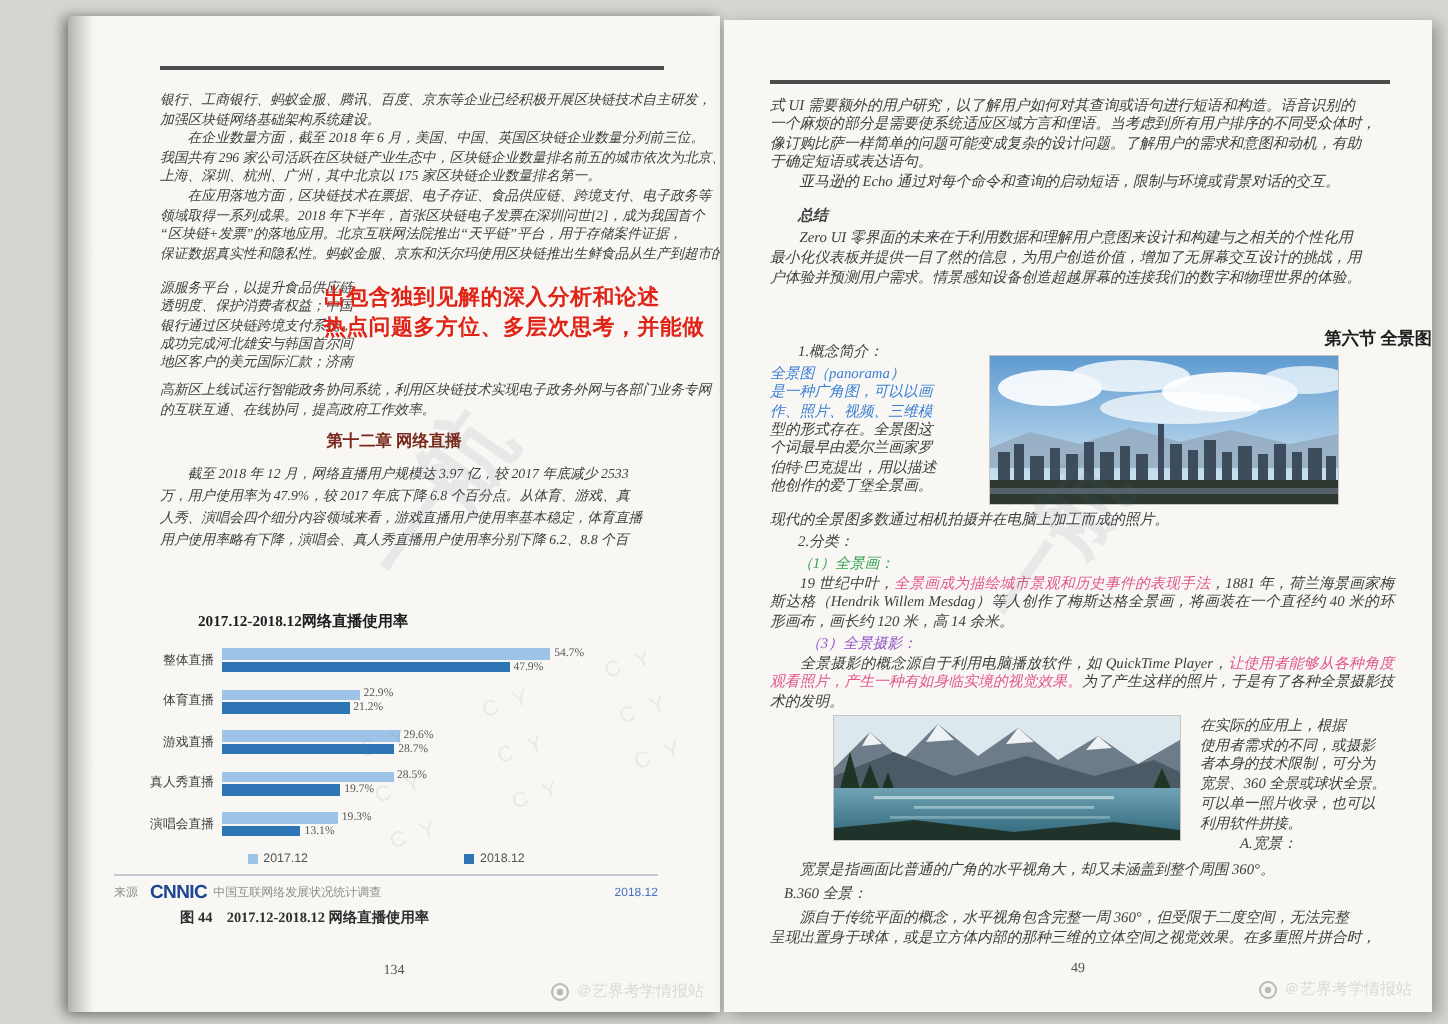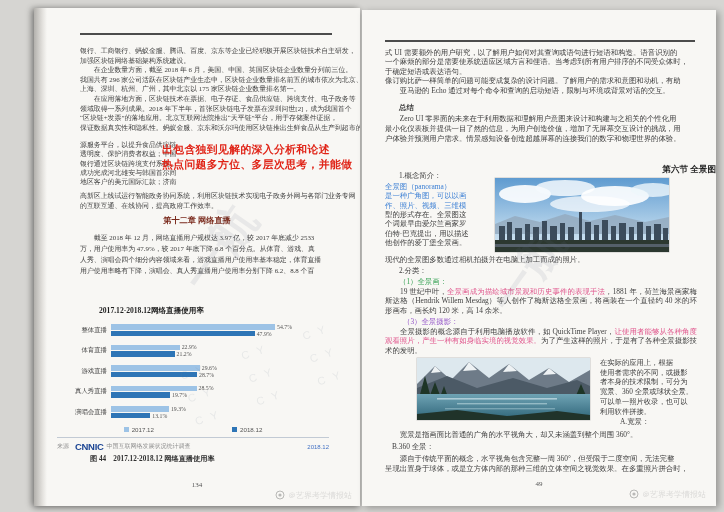--- a/index.html
+++ b/index.html
@@ -6,21 +6,21 @@
   .canvas{position:relative;width:724px;height:512px;background:#d6d5d2;overflow:hidden;
           font-family:"Liberation Serif",serif;}
   .pg{position:absolute;background:#f8f7f4;overflow:hidden;}
   .pg.left{left:34px;top:8px;width:326px;height:498px;
            box-shadow:-3px 0 6px rgba(0,0,0,.28),0 2px 6px rgba(0,0,0,.3);}
   .pg.right{left:362px;top:10px;width:354px;height:496px;
            box-shadow:3px 2px 7px rgba(0,0,0,.3);}
   .bindedge{position:absolute;left:0;top:0;width:13px;height:100%;
            background:linear-gradient(90deg,#b3b1ad,#e3e1dd 65%,#f8f7f4);}
   .rule{position:absolute;height:1.5px;background:#4c4c4c;}
-  .lines,.para{position:absolute;color:#3e3e3e;}
+  .lines,.para{position:absolute;color:#3e3e3e;font-style:italic;}
   .lines{font-size:6.9px;line-height:9.6px;}
   .lines .ln{white-space:nowrap;}
   .para{font-size:7.4px;line-height:9.3px;text-align:justify;}
   .red-note{position:absolute;font-weight:bold;font-size:10.8px;line-height:14.5px;
            letter-spacing:.4px;color:var(--annotation-red);}
   .chap{position:absolute;width:100%;text-align:center;font-weight:bold;font-size:8.2px;
            color:var(--chapter-heading);}
   .sec-head{position:absolute;width:100%;text-align:right;font-weight:bold;font-size:8.6px;color:#1e1e1e;}
   .bold-item{font-weight:bold;}
   .chart-title{position:absolute;font-weight:bold;font-size:7.6px;color:#1f1f1f;margin-left:40px;}
@@ -35,21 +35,21 @@
            font-size:6.2px;color:#555;font-family:"Liberation Sans",sans-serif;}
   .leg-item{display:flex;align-items:center;gap:3px;}
   .leg-sw{width:5px;height:5px;}
   .sep{position:absolute;height:1px;background:#c2cad4;}
   .src-row{position:absolute;display:flex;align-items:center;font-size:6px;color:#8f8f8f;
            font-family:"Liberation Sans",sans-serif;}
   .cnnic{font-weight:bold;font-size:9.5px;color:var(--cnnic-blue);letter-spacing:-.3px;margin:0 3px 0 6px;}
   .src-date{margin-left:auto;color:var(--meta-blue);}
   .caption{position:absolute;font-weight:bold;font-size:7.2px;color:#2e2e2e;}
   .pageno{position:absolute;width:100%;text-align:center;font-size:7px;color:#555;}
-  .wm{position:absolute;display:flex;gap:3px;font-size:8px;
+  .wm{position:absolute;display:flex;align-items:center;gap:3px;font-size:8px;
            color:rgba(70,70,70,.17);font-family:"Liberation Sans",sans-serif;white-space:nowrap;}
   .diag{position:absolute;font-size:46px;font-weight:bold;color:rgba(100,112,128,.10);
            transform:rotate(-55deg);pointer-events:none;}
   .chart-wm{position:absolute;font-size:11px;color:rgba(118,130,148,.12);transform:rotate(-18deg);
            letter-spacing:8px;line-height:24px;white-space:pre;pointer-events:none;
            font-family:"Liberation Sans",sans-serif;}
   .blue{color:var(--text-blue);} .pink{color:var(--text-pink);}
   .green{color:var(--text-green);} .purple{color:var(--text-purple);}
   .photo{position:absolute;box-shadow:0 0 0 .5px rgba(0,0,0,.2);}
   .photo svg{display:block;}
@@ -210,22 +210,22 @@
       <span>＠艺界考学情报站</span>
     </div>
   </div>
 
   <div class="pg right">
     <div class="rule" style="left:23px;top:30px;width:310px;"></div>
 
     <div class="lines" style="left:23px;top:38px;width:312px;font-size:7.4px;line-height:9.4px;">
         <div class="ln">式 UI 需要额外的用户研究，以了解用户如何对其查询或语句进行短语和构造。语音识别的</div>
         <div class="ln">一个麻烦的部分是需要使系统适应区域方言和俚语。当考虑到所有用户排序的不同受众体时，</div>
+        <div class="ln">像订购比萨一样简单的问题可能变成复杂的设计问题。了解用户的需求和意图和动机，有助</div>
         <div class="ln">于确定短语或表达语句。</div>
-        <div class="ln">像订购比萨一样简单的问题可能变成复杂的设计问题。了解用户的需求和意图和动机，有助</div>
         <div class="ln">　　亚马逊的 Echo 通过对每个命令和查询的启动短语，限制与环境或背景对话的交互。</div>
       </div>
 
     <div class="para bold-item" style="left:37px;top:93px;">总结</div>
 
     <div class="lines" style="left:23px;top:104px;width:312px;font-size:7.4px;line-height:9.8px;">
         <div class="ln">　　Zero UI 零界面的未来在于利用数据和理解用户意图来设计和构建与之相关的个性化用</div>
         <div class="ln">最小化仪表板并提供一目了然的信息，为用户创造价值，增加了无屏幕交互设计的挑战，用</div>
         <div class="ln">户体验并预测用户需求。情景感知设备创造超越屏幕的连接我们的数字和物理世界的体验。</div>
       </div>

